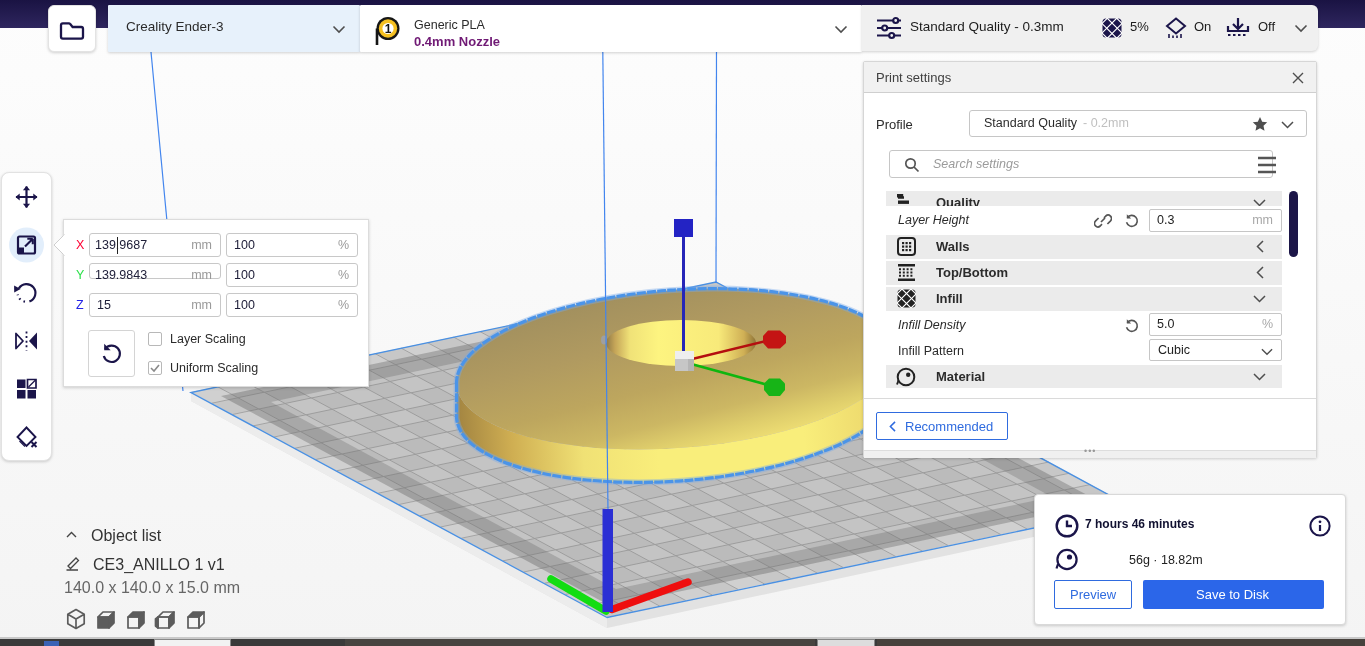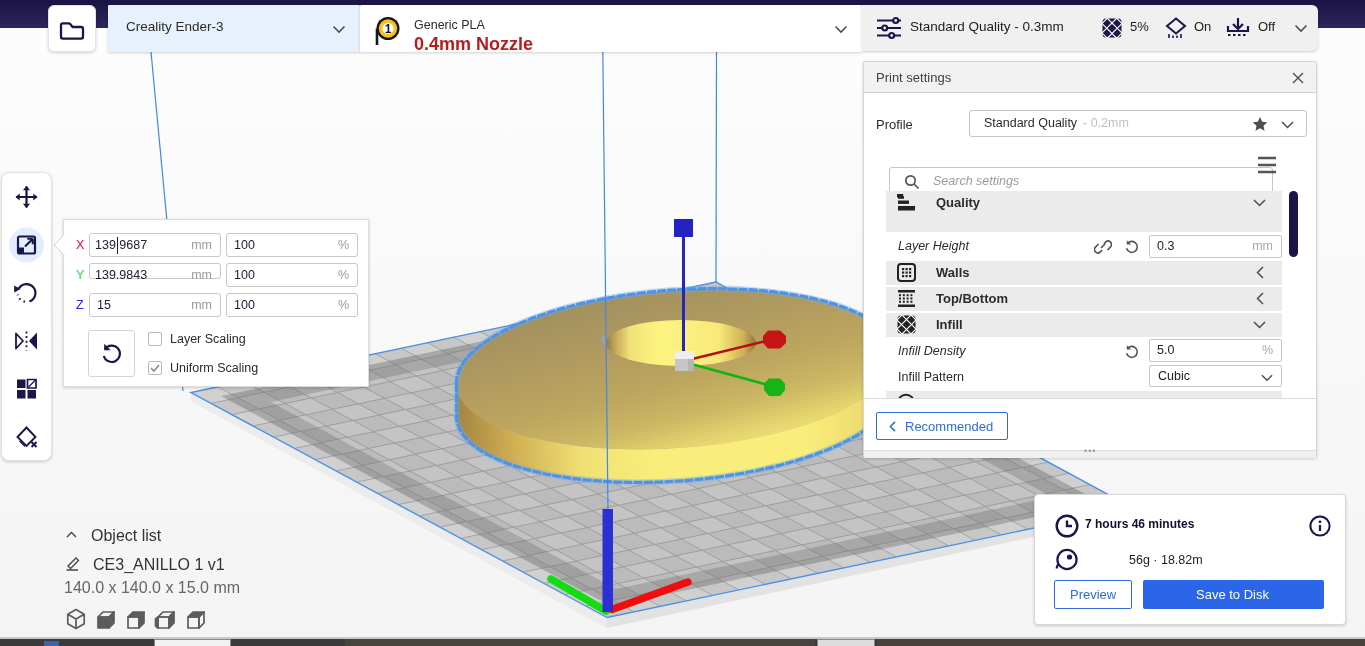--- a/index.html
+++ b/index.html
@@ -355,21 +355,21 @@
 
 <div class="abs shadow" style="left:360px;top:5px;width:502px;height:47px;background:#fff;border-radius:1px;">
   <svg width="30" height="34" viewBox="0 0 30 34" style="position:absolute;left:12px;top:10px;">
     <circle cx="16" cy="13.5" r="11.5" fill="#161616"></circle>
     <circle cx="16" cy="13.5" r="9.2" fill="#f5c021"></circle>
     <circle cx="16" cy="13.5" r="5.6" fill="#fff"></circle>
     <path d="M5 13.5 L5 30" stroke="#161616" stroke-width="2.6"></path>
     <text x="16" y="18.1" font-size="12" font-weight="bold" fill="#111" text-anchor="middle" font-family="Liberation Sans">1</text>
   </svg>
   <span style="position:absolute;left:54px;top:13px;font-size:12.5px;color:#2b2b2b;">Generic PLA</span>
-  <span style="position:absolute;left:54px;top:29px;font-size:18px;font-weight:bold;color:#b91c1c;">0.4mm Nozzle</span>
+  <span style="position:absolute;left:54px;top:29px;font-size:13px;font-weight:bold;color:#701a75;">0.4mm Nozzle</span>
   <svg width="14" height="9" viewBox="0 0 14 9" style="position:absolute;right:14px;top:20px;">
       <path d="M1.5 1.5 L7 7 L12.5 1.5" fill="none" stroke="#4e4e4e" stroke-width="1.6"></path>
     </svg>
 </div>
 
 <div class="abs shadow" style="left:862px;top:5px;width:456px;height:46px;background:#f0f0f0;border-radius:0 6px 6px 0;">
   <svg width="26" height="24" viewBox="0 0 26 24" style="position:absolute;left:14px;top:11px;">
     <g stroke="#1b154a" stroke-width="2.2" fill="none">
       <path d="M1 4.5 H17 M22.5 4.5 H25"></path>
         <circle cx="19.7" cy="4.5" r="2.5"></circle>
@@ -515,37 +515,37 @@
   <div style="position:absolute;left:105px;top:48px;width:338px;height:27px;border:1px solid #c6c6c6;border-radius:3px;">
     <span style="position:absolute;left:14px;top:5px;font-size:12.5px;color:#2b2b2b;">Standard Quality</span>
     <span style="position:absolute;left:113px;top:5px;font-size:12.5px;color:#c0c0c0;">- 0.2mm</span>
     <svg width="16" height="16" viewBox="0 0 16 16" style="position:absolute;right:38px;top:5px;">
         <path d="M8 1 L10.2 5.7 L15.2 6.3 L11.5 9.8 L12.5 14.8 L8 12.3 L3.5 14.8 L4.5 9.8 L0.8 6.3 L5.8 5.7 Z" fill="#4e4e4e"></path>
       </svg>
     <svg width="13" height="8" viewBox="0 0 13 8" style="position:absolute;right:12px;top:10px;">
         <path d="M1 1 L6.5 6.5 L12 1" fill="none" stroke="#4e4e4e" stroke-width="1.5"></path>
       </svg>
   </div>
-  <div style="position:absolute;left:25px;top:105px;width:384px;height:28px;border:1px solid #c6c6c6;border-radius:3px;">
+  <div style="position:absolute;left:25px;top:88px;width:384px;height:28px;border:1px solid #c6c6c6;border-radius:3px;">
     <svg width="16" height="16" viewBox="0 0 16 16" style="position:absolute;left:14px;top:6px;">
         <circle cx="6.5" cy="6.5" r="4.7" fill="none" stroke="#555" stroke-width="1.7"></circle>
         <path d="M10 10 L14.5 14.5" stroke="#555" stroke-width="1.7"></path>
       </svg>
     <span style="position:absolute;left:43px;top:6px;font-size:12.5px;font-style:italic;color:#9b9b9b;">Search settings</span>
   </div>
   <svg width="18" height="18" viewBox="0 0 18 18" style="position:absolute;left:394px;top:94px;">
       <path d="M0 2 H18 M0 9 H18 M0 16 H18" stroke="#555" stroke-width="2.4"></path>
     </svg>
 
   <div style="position:absolute;left:23px;top:130px;width:396px;">
   </div>
 </div>
 
 <div class="abs" style="left:886px;top:191px;width:396px;">
-  <div style="position:relative;height:41px;background:#ebebeb;">
+  <div style="position:relative;height:15px;background:#ebebeb;">
     <svg width="20" height="18" viewBox="0 0 20 18" style="position:absolute;left:11px;top:3px;">
       <path d="M1 3.5 H7 M1 3.5 V1 H5 V3.5" stroke="#222" stroke-width="2.4" fill="none"></path>
       <rect x="1" y="6.5" width="11" height="3.4" fill="#222"></rect>
       <rect x="1" y="12" width="17" height="4.5" fill="#222"></rect>
     </svg>
     <span style="position:absolute;left:50px;top:4px;font-size:13px;font-weight:bold;color:#2b2b2b;">Quality</span>
     <svg width="13" height="8" viewBox="0 0 13 8" style="position:absolute;right:16px;top:8px;">
         <path d="M1 1 L6.5 6.5 L12 1" fill="none" stroke="#4e4e4e" stroke-width="1.5"></path>
       </svg>
   </div>

